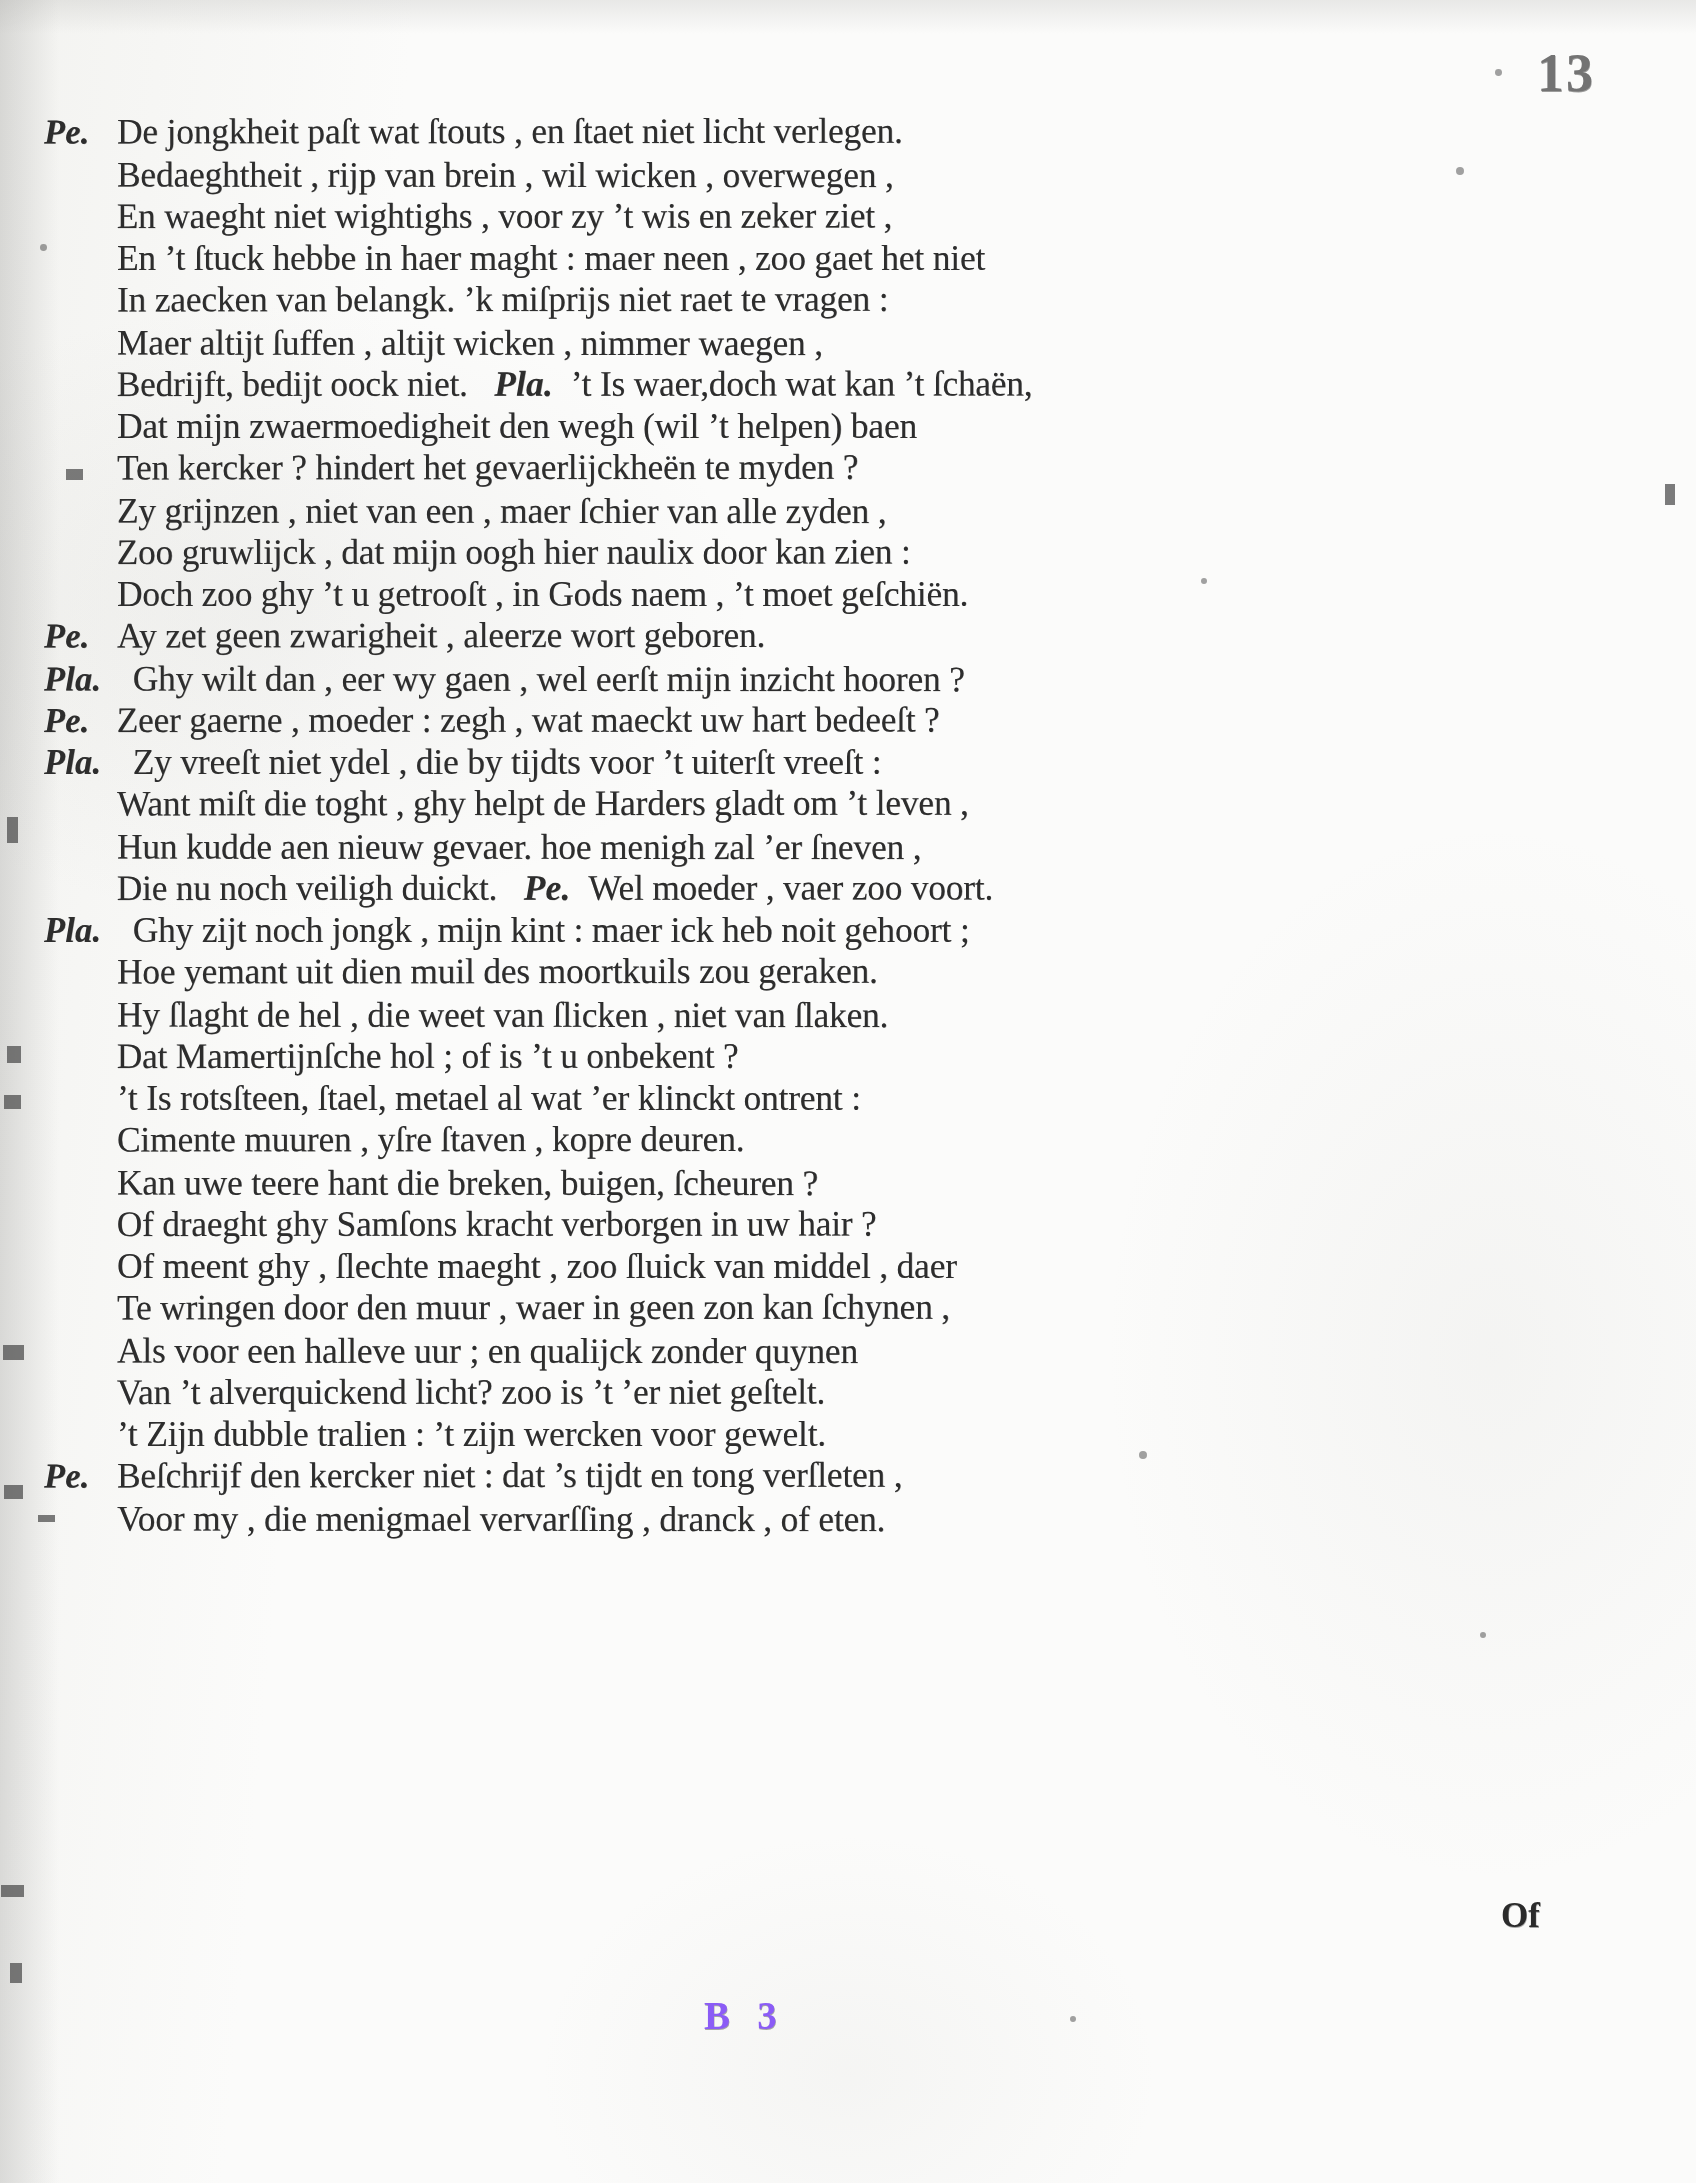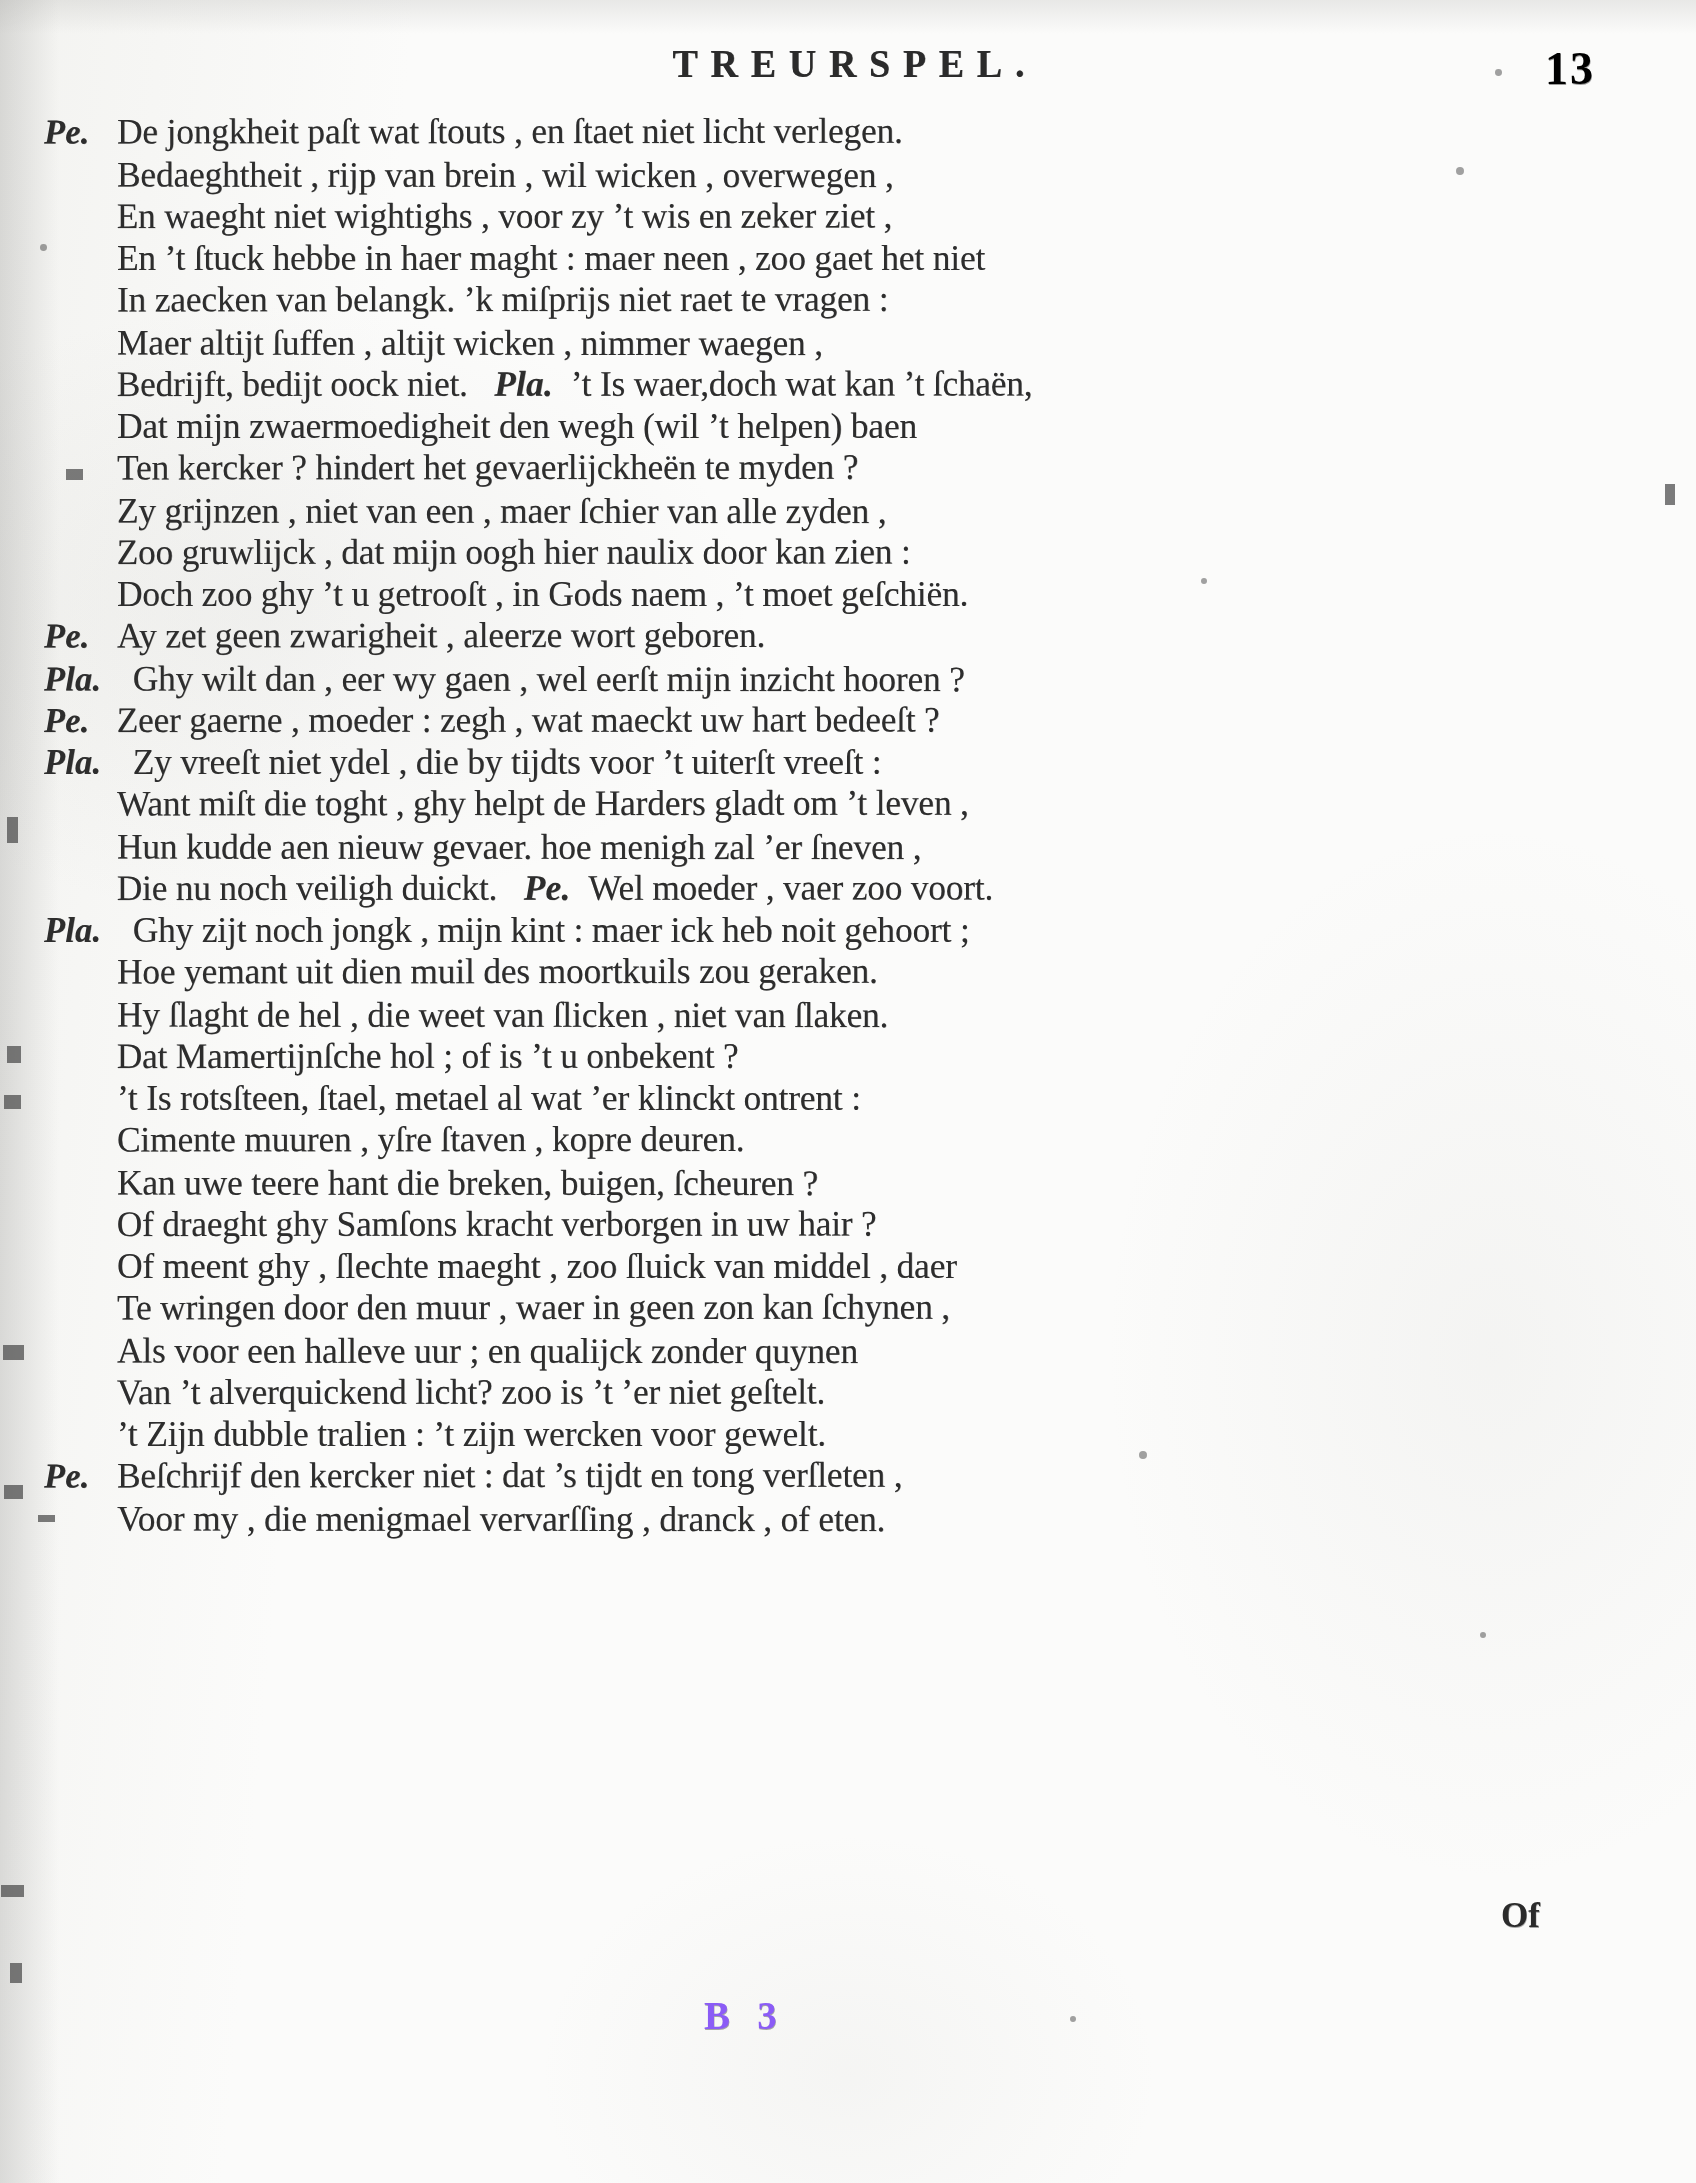--- a/index.html
+++ b/index.html
@@ -59,24 +59,24 @@
     letter-spacing: 12.7px;
     text-indent: 12.7px;
     color: #2b2b2b;
     transform: scaleY(1.06);
     text-shadow: 0.5px 0 0 rgba(40,40,40,0.45), 0 0.5px 0 rgba(40,40,40,0.28);
   }
   .folio {
     position: absolute;
     top: 42px;
     right: 102px;
-    font-size: 46px;
+    font-size: 54px;
     font-weight: 700;
     letter-spacing: 2px;
-    color: #000000;
+    color: #737373;
     text-shadow: 0.5px 0.5px 0 rgba(40,40,40,0.45);
   }
 
   
   .verse {
     position: absolute;
     top: 111px;
     left: 44px;
     width: 1554px;
   }
@@ -197,23 +197,20 @@
   <div class="blot" style="left:66px;top:469px;width:16.6px;height:10.8px;"></div>
   <div class="blot" style="left:1665px;top:484px;width:9.8px;height:20.5px;"></div>
   <div class="speck" style="left:1456px;top:167px;width:7.8px;height:7.8px;"></div>
   <div class="speck" style="left:1495px;top:69px;width:6.8px;height:6.8px;"></div>
   <div class="speck" style="left:1201px;top:578px;width:5.9px;height:5.9px;"></div>
   <div class="speck" style="left:1139px;top:1451px;width:7.8px;height:7.8px;"></div>
   <div class="speck" style="left:1480px;top:1632px;width:5.9px;height:5.9px;"></div>
   <div class="speck" style="left:40px;top:244px;width:6.8px;height:6.8px;"></div>
   <div class="speck" style="left:1070px;top:2016px;width:5.9px;height:5.9px;"></div>
 
-  <div class="runhead">
-    <span class="runhead-title">TREURSPEL.</span>
-  </div>
   <div class="folio">13</div>
 
   <div class="verse" id="verse-body">
       <div class="vline j1"><span class="spk">Pe.</span><span class="vtext">De jongkheit paſt wat ſtouts ,  en ſtaet niet licht verlegen.</span></div>
       <div class="vline j2"><span class="indent"></span><span class="vtext">Bedaeghtheit ,  rijp van brein ,  wil wicken ,  overwegen ,</span></div>
       <div class="vline j3"><span class="indent"></span><span class="vtext">En waeght niet wightighs ,  voor zy ’t wis en zeker ziet ,</span></div>
       <div class="vline "><span class="indent"></span><span class="vtext">En ’t ſtuck hebbe in haer maght :  maer neen ,  zoo gaet het niet</span></div>
       <div class="vline j1"><span class="indent"></span><span class="vtext">In zaecken van belangk. ’k miſprijs niet raet te vragen :</span></div>
       <div class="vline j2"><span class="indent"></span><span class="vtext">Maer altijt ſuffen ,  altijt wicken ,  nimmer waegen ,</span></div>
       <div class="vline j3"><span class="indent"></span><span class="vtext">Bedrijft, bedijt oock niet.</span><span>&nbsp;&nbsp;&nbsp;</span><span class="spk-inline">Pla.</span><span>&nbsp;&nbsp;</span><span class="vtext">’t Is waer,doch wat kan ’t ſchaën,</span></div>

